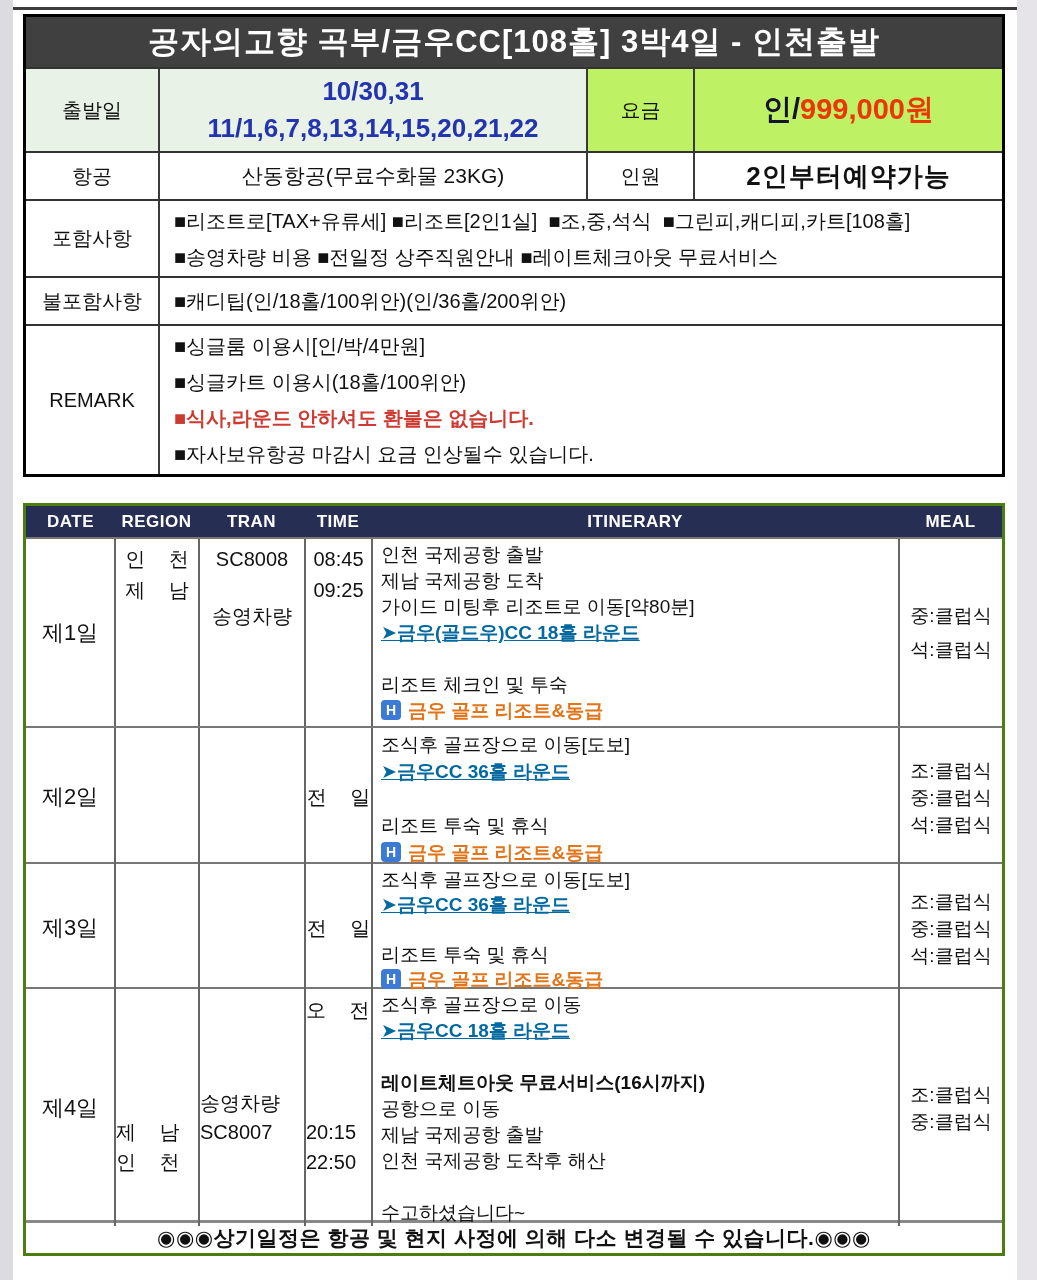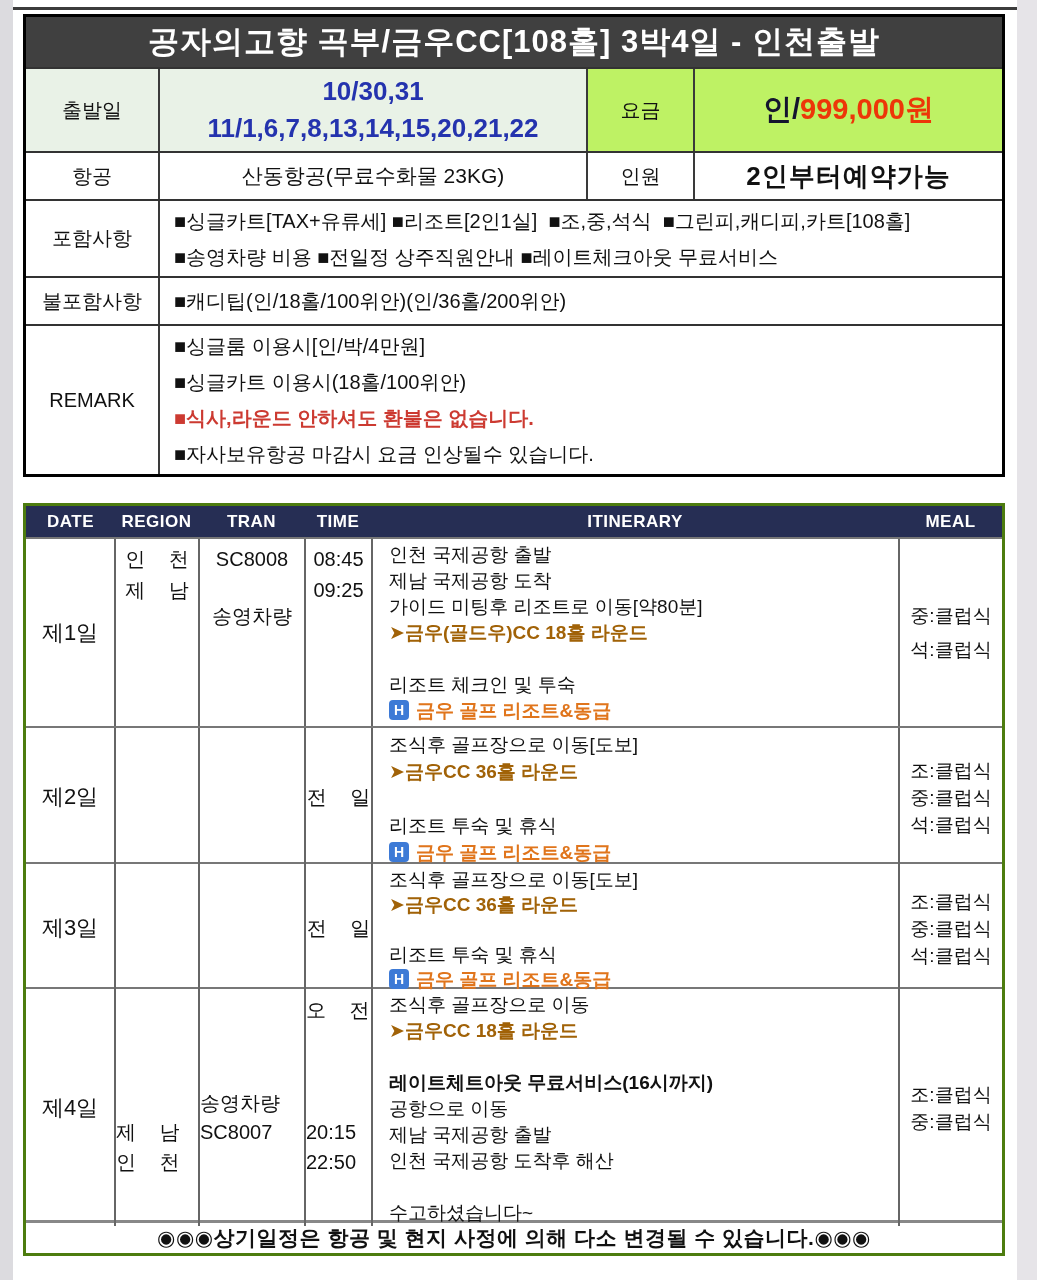--- a/index.html
+++ b/index.html
@@ -45,25 +45,25 @@
   .t2-head > div { color:#fff; font-weight:bold; font-size:17px; letter-spacing:0.5px;
                    display:flex; align-items:center; justify-content:center; border-left:1px solid #262e54; }
   .dayrow { border-top:2px solid #777; }
   .dayrow > div { border-left:2px solid #666; position:relative; }
   .dayrow > div:first-child { border-left:none; }
   .d1 { height:189px; } .d2 { height:136px; } .d3 { height:125px; } .d4 { height:233px; }
   .datecell { display:flex; align-items:center; justify-content:center; font-size:22px; font-weight:normal; }
   .wide { word-spacing:18px; }
   .topstack { padding-top:5px; text-align:center; font-size:20px; line-height:31px; }
   .sp26 { height:26px; }
-  .itin { padding:3px 0 0 16px; font-size:19px; }
+  .itin { padding:3px 0 0 8px; font-size:19px; }
   .ln { height:26px; line-height:26px; white-space:nowrap; }
   .lh27 .ln { height:27px; line-height:27px; }
   .lh25 .ln { height:25px; line-height:25px; }
-  .ln-blue { color:#a16207; font-weight:bold; }
+  .ln-blue { color:#0369a1; font-weight:bold;text-decoration:underline; }
   .ln-bold { font-weight:bold; }
   .ln-hotel { color:#e0751c; font-weight:bold; }
   .hbadge { display:inline-block; width:20px; height:20px; background:#3d7ad6; color:#fff; border-radius:4px;
             text-align:center; line-height:20px; font-size:14px; font-weight:bold; margin-right:7px; vertical-align:2px; }
   .mealcell { display:flex; flex-direction:column; align-items:center; justify-content:center; font-size:19px; line-height:27px; }
   .mealcell.loose { line-height:34px; }
   .timecenter { display:flex; align-items:center; justify-content:center; font-size:20px; }
   .abs { position:absolute; left:0; width:100%; font-size:20px; line-height:30px; }
   .t2-footer { height:33px; border-top:3px solid #888; display:flex; align-items:center; justify-content:center;
                font-size:21px; font-weight:600; letter-spacing:0.5px; }
@@ -95,21 +95,21 @@
     <div class="t1-row cols4 r-air">
       <div class="lbl">항공</div>
       <div class="airline">산동항공(무료수화물 23KG)</div>
       <div class="lbl">인원</div>
       <div class="pax">2인부터예약가능</div>
     </div>
 
     <div class="t1-row cols2 r-inc">
       <div class="lbl">포함사항</div>
       <div class="txtblock">
-        <span>■싱글카트[TAX+유류세] ■리조트[2인1실]  ■조,중,석식  ■그린피,캐디피,카트[108홀]</span>
+        <span>■리조트로[TAX+유류세] ■리조트[2인1실]  ■조,중,석식  ■그린피,캐디피,카트[108홀]</span>
         <span>■송영차량 비용 ■전일정 상주직원안내 ■레이트체크아웃 무료서비스</span>
       </div>
     </div>
 
     <div class="t1-row cols2 r-exc">
       <div class="lbl">불포함사항</div>
       <div class="txtblock">
         <span>■캐디팁(인/18홀/100위안)(인/36홀/200위안)</span>
       </div>
     </div>

